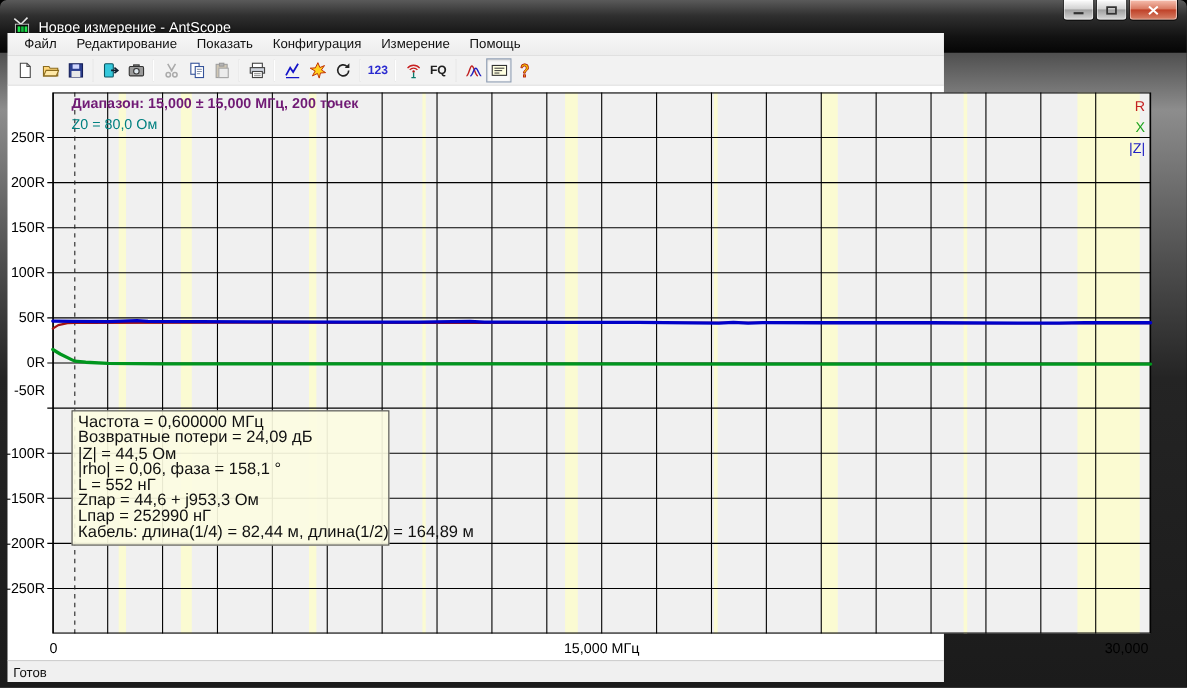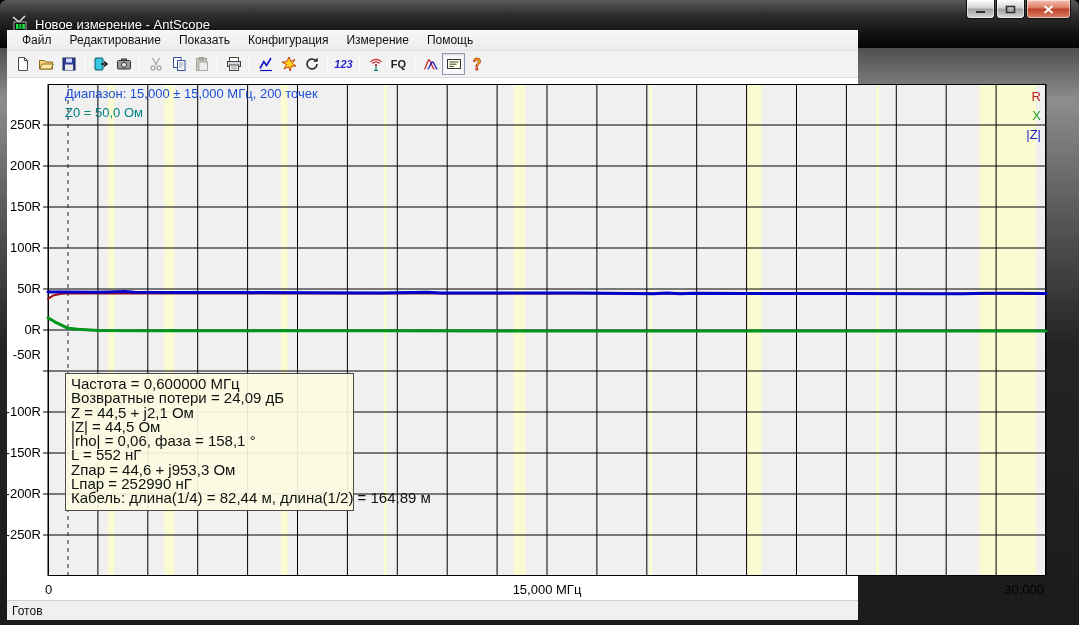--- a/index.html
+++ b/index.html
@@ -26,34 +26,34 @@
   .client{position:absolute;left:7px;top:30px;width:851px;height:590px;background:#f0f0f0;}
   .menubar{height:21px;background:linear-gradient(#f7f7f7,#ececec);display:flex;align-items:center;
     font-size:12px;color:#111;padding-left:6px;border-bottom:1px solid #e0e0e0;}
   .menu-item{padding:3px 9px;cursor:default;}
   .toolbar{height:27px;display:flex;align-items:center;padding-left:4px;background:#f2f2f2;
     border-bottom:1px solid #dcdcdc;}
   .tb{width:23px;height:22px;display:flex;align-items:center;justify-content:center;border:1px solid transparent;}
   .tb svg{width:16px;height:16px;display:block;}
   .tb.pressed{border:1px solid #8a9ab0;background:#fafafa;box-shadow:inset 0 1px 2px rgba(0,0,0,.15);}
   .tb-label{font-size:11px;font-weight:bold;}
-  .lbl-123{color:#2a2ad0;font-style:italic;}
+  .lbl-123{color:#2a2ad0;}
   .lbl-fq{color:#202020;}
   .sep{width:1px;height:20px;background:#bdbdbd;border-right:1px solid #fff;margin:0 4px;}
   
   .chart{position:relative;width:100%;height:522px;background:#fff;font-size:13px;color:#000;}
   .plot{position:absolute;left:41px;top:6px;width:998px;height:492px;background:#f0f0f0;}
   .plot svg{position:absolute;left:0;top:0;overflow:visible;}
   .y-axis{position:absolute;left:0;top:6px;width:37px;height:492px;}
   .y-axis span{position:absolute;right:3px;height:16px;line-height:16px;white-space:nowrap;}
   .x-axis{position:absolute;left:41px;top:504px;width:998px;height:18px;}
   .x-left{position:absolute;left:-3px;top:0;}
   .x-center{position:absolute;left:0;width:100%;text-align:center;top:0;}
   .x-right{position:absolute;right:2px;top:0;}
-  .info1{position:absolute;left:17px;top:2px;color:#1d4ed8;white-space:nowrap;}
+  .info1{position:absolute;left:17px;top:2px;color:#701a75;white-space:nowrap;font-weight:bold;}
   .info2{position:absolute;left:17px;top:21px;color:#008080;white-space:nowrap;}
   .legend{position:absolute;right:5px;top:3px;text-align:right;line-height:19px;}
   .tip{position:absolute;left:17px;top:289px;width:289px;background:rgba(252,252,226,.92);
     border:1px solid #4a4a4a;padding:3px 5px 4px 5px;font-size:15px;line-height:14.3px;color:#111;white-space:nowrap;}
   
   .statusbar{height:20px;background:#f0f0f0;border-top:1px solid #cfcfcf;display:flex;align-items:center;
     font-size:12px;color:#111;padding-left:5px;}
 </style>
 </head>
 <body>
@@ -279,30 +279,29 @@
             <line x1="-5" y1="369.0" x2="998" y2="369.0" stroke="#000" stroke-width="1"></line>
             <line x1="-5" y1="410.0" x2="998" y2="410.0" stroke="#000" stroke-width="1"></line>
             <line x1="-5" y1="451.0" x2="998" y2="451.0" stroke="#000" stroke-width="1"></line>
             <line x1="20.0" y1="0" x2="20.0" y2="492" stroke="#222" stroke-width="1" stroke-dasharray="4 4"></line>
             <rect x="0.5" y="0.5" width="997" height="491" fill="none" stroke="#000"></rect>
             <polyline points="0.0,214.8 5.0,211.6 13.3,209.8 20.0,209.5 166.3,209.4 332.7,209.5 499.0,209.6 665.3,209.6 831.7,209.7 998.0,209.7" fill="none" stroke="#a01212" stroke-width="2" stroke-linejoin="round" stroke-linecap="round"></polyline>
             <polyline points="0.0,233.7 6.7,237.8 16.6,242.7 20.0,244.3 29.9,245.3 49.9,246.4 99.8,246.8 332.7,246.8 665.3,247.0 998.0,247.0" fill="none" stroke="#00961e" stroke-width="3" stroke-linejoin="round" stroke-linecap="round"></polyline>
             <polyline points="0.0,207.9 20.0,208.1 49.9,208.3 76.5,207.5 86.5,208.2 133.1,208.4 199.6,208.6 266.1,208.8 332.7,208.9 379.2,208.2 392.5,208.9 465.7,209.0 532.3,209.1 605.5,209.8 618.8,209.1 632.1,209.8 645.4,209.3 698.6,209.4 798.4,209.4 881.6,209.8 914.8,209.8 938.1,209.3 998.0,209.4" fill="none" stroke="#0000c8" stroke-width="3" stroke-linejoin="round" stroke-linecap="round"></polyline>
           </svg>
         <div class="info1">Диапазон: 15,000 ± 15,000 МГц, 200 точек</div>
-        <div class="info2">Z0 = 50,0 Ом</div>
+        <div class="info2">Z0 = 80,0 Ом</div>
         <div class="legend" id="legend">
           <div style="color: rgb(196, 32, 32);">R</div>
           <div style="color: rgb(31, 164, 31);">X</div>
           <div style="color: rgb(32, 32, 196);">|Z|</div>
         </div>
         <div class="tip">
           <div>Частота = 0,600000 МГц</div>
           <div>Возвратные потери = 24,09 дБ</div>
-          <div>Z = 44,5 + j2,1 Ом</div>
           <div>|Z| = 44,5 Ом</div>
           <div>|rho| = 0,06, фаза = 158,1 °</div>
           <div>L = 552 нГ</div>
           <div>Zпар = 44,6 + j953,3 Ом</div>
           <div>Lпар = 252990 нГ</div>
           <div>Кабель: длина(1/4) = 82,44 м, длина(1/2) = 164,89 м</div>
         </div>
       </div>
 
       <div class="x-axis">

